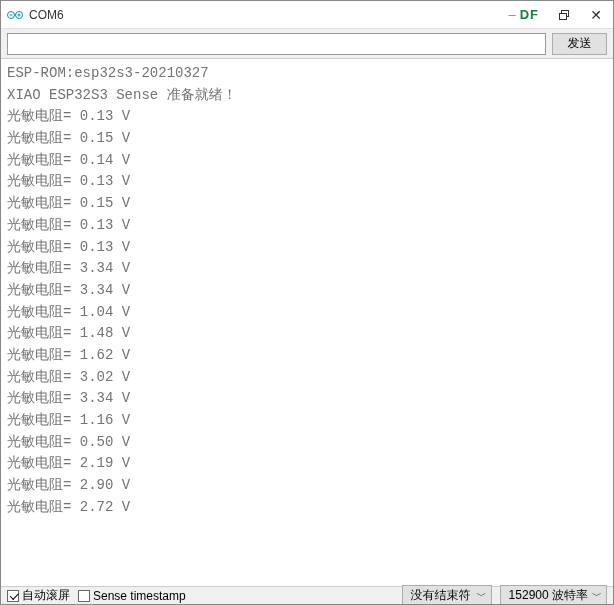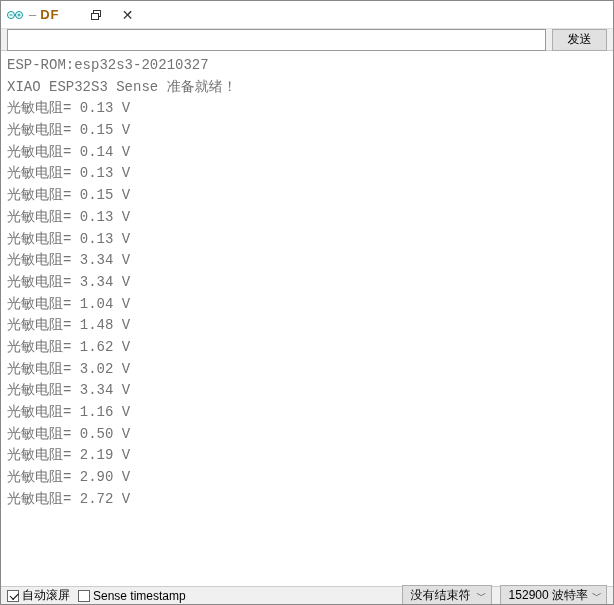--- a/index.html
+++ b/index.html
@@ -24,44 +24,44 @@
     }
     .app-icon {
       width: 16px; height: 16px;
       display: inline-flex; align-items: center; justify-content: center;
       margin-right: 6px;
     }
     .title-text { flex: 1; font-size: 12px; color: #333; }
     .title-right { display: flex; align-items: center; gap: 2px; }
     .df-badge {
       font-weight: bold; font-size: 13px;
-      color: #a16207;
+      color: #15803d;
       letter-spacing: 1px;
-      margin-right: 19px;
+      margin-right: 8px;
     }
     .df-dash { color: #888; font-size: 13px; margin-right: 2px; }
     .win-btn {
       width: 30px; height: 22px;
       display: flex; align-items: center; justify-content: center;
       background: transparent; border: none;
       font-size: 12px; color: #333;
     }
     .restore-icon {
       width: 10px; height: 10px;
       position: relative;
     }
     .restore-icon::before, .restore-icon::after {
       content: ""; position: absolute; border: 1px solid #333; background: #fff;
     }
     .restore-icon::before { width: 6px; height: 5px; top: 0; right: 0; }
     .restore-icon::after  { width: 6px; height: 5px; bottom: 0; left: 0; }
     .close-x { font-size: 14px; line-height: 1; }
 
     .toolbar {
-      height: 22px;
+      height: 30px;
       background: #f0f0f0;
       display: flex; align-items: center;
       padding: 3px 6px;
       gap: 6px;
       border-bottom: 1px solid #ccc;
     }
     .send-input {
       flex: 1;
       height: 22px;
       border: 1px solid #999;
@@ -143,20 +143,21 @@
 <div class="titlebar">
   <span class="app-icon">
     <svg width="16" height="16" viewBox="0 0 32 16">
       <circle cx="8" cy="8" r="7" fill="none" stroke="#00979D" stroke-width="2"></circle>
       <circle cx="24" cy="8" r="7" fill="none" stroke="#00979D" stroke-width="2"></circle>
       <line x1="5" y1="8" x2="11" y2="8" stroke="#00979D" stroke-width="2"></line>
       <line x1="21" y1="8" x2="27" y2="8" stroke="#00979D" stroke-width="2"></line>
       <line x1="24" y1="5" x2="24" y2="11" stroke="#00979D" stroke-width="2"></line>
     </svg>
   </span>
+  <span class="title-text">COM6</span>
   <div class="title-right">
     <span class="df-dash">–</span>
     <span class="df-badge">DF</span>
     <button class="win-btn">
       <span class="restore-icon"></span>
     </button>
     <button class="win-btn">
       <span class="close-x">✕</span>
     </button>
   </div>

